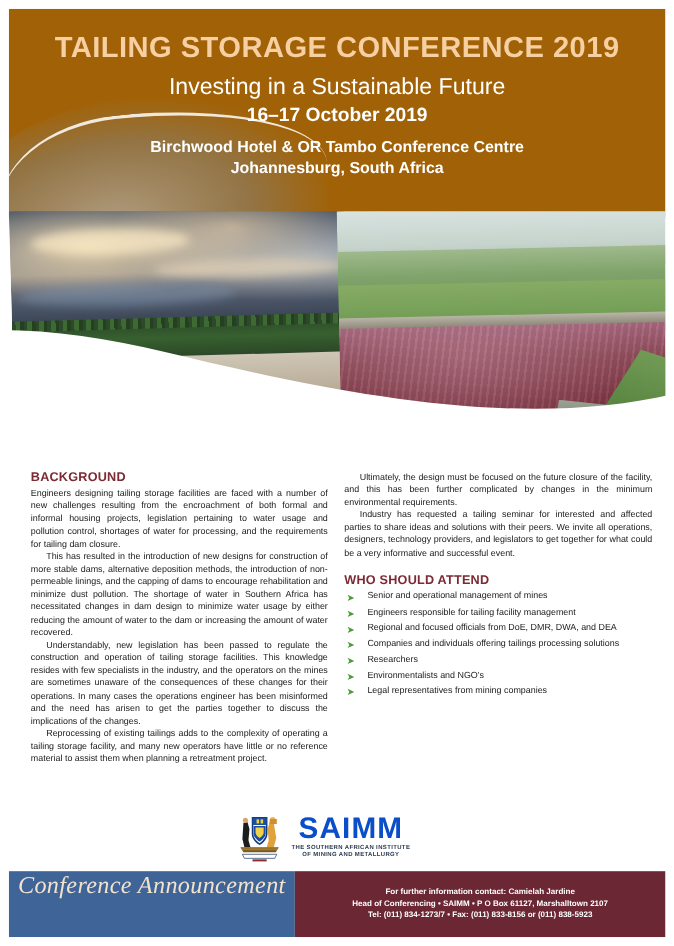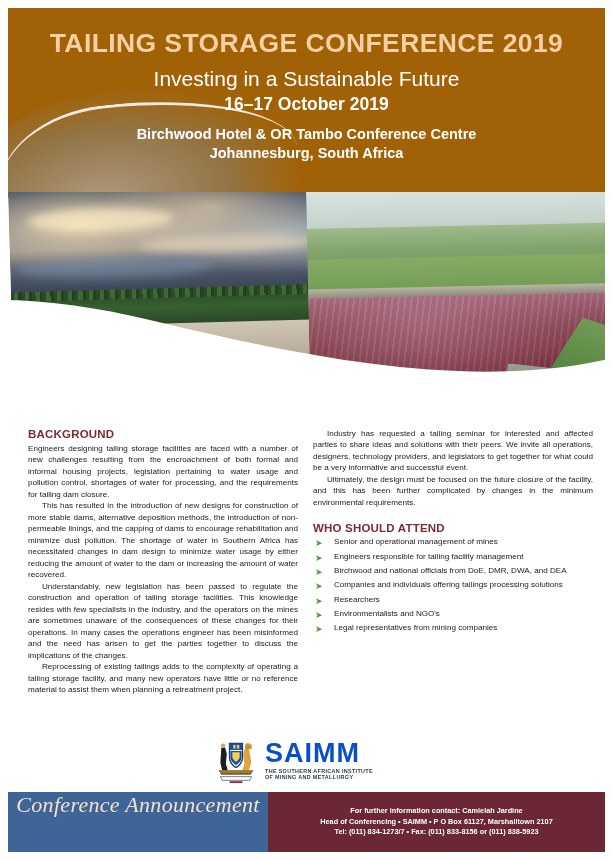--- a/index.html
+++ b/index.html
@@ -289,20 +289,21 @@
   
   .logo-block {
     position: absolute;
     left: 213px;
     top: 736px;
     width: 195px;
     height: 50px;
     z-index: 7;
     display: flex;
     align-items: center;
+    text-align: center;
   }
   .crest {
     width: 46px;
     height: 46px;
     position: relative;
     flex: 0 0 auto;
   }
   .logo-text {
     margin-left: 6px;
     line-height: 1;
@@ -426,36 +427,36 @@
 
     <div class="col col-left">
       <h2 class="section-head">BACKGROUND</h2>
       <p class="body">Engineers designing tailing storage facilities are faced with a number of new challenges resulting from the encroachment of both formal and informal housing projects, legislation pertaining to water usage and pollution control, shortages of water for processing, and the requirements for tailing dam closure.</p>
       <p class="body">This has resulted in the introduction of new designs for construction of more stable dams, alternative deposition methods, the introduction of non-permeable linings, and the capping of dams to encourage rehabilitation and minimize dust pollution. The shortage of water in Southern Africa has necessitated changes in dam design to minimize water usage by either reducing the amount of water to the dam or increasing the amount of water recovered.</p>
       <p class="body">Understandably, new legislation has been passed to regulate the construction and operation of tailing storage facilities. This knowledge resides with few specialists in the industry, and the operators on the mines are sometimes unaware of the consequences of these changes for their operations. In many cases the operations engineer has been misinformed and the need has arisen to get the parties together to discuss the implications of the changes.</p>
       <p class="body">Reprocessing of existing tailings adds to the complexity of operating a tailing storage facility, and many new operators have little or no reference material to assist them when planning a retreatment project.</p>
     </div>
 
     <div class="col col-right">
+      <p class="body" style="text-indent:14px;">Ultimately, the design must be focused on the future closure of the facility, and this has been further complicated by changes in the minimum environmental requirements.</p>
       <p class="body" style="text-indent:14px;">Industry has requested a tailing seminar for interested and affected parties to share ideas and solutions with their peers. We invite all operations, designers, technology providers, and legislators to get together for what could be a very informative and successful event.</p>
-      <p class="body" style="text-indent:14px;">Ultimately, the design must be focused on the future closure of the facility, and this has been further complicated by changes in the minimum environmental requirements.</p>
 
       <h2 class="section-head attend">WHO SHOULD ATTEND</h2>
       <ul class="attend-list">
         <li>
           <span class="arrow-icon">➤</span>
           <span>Senior and operational management of mines</span>
         </li>
         <li>
           <span class="arrow-icon">➤</span>
           <span>Engineers responsible for tailing facility management</span>
         </li>
         <li>
           <span class="arrow-icon">➤</span>
-          <span>Birchwood and national officials from DoE, DMR, DWA, and DEA</span>
+          <span>Regional and focused officials from DoE, DMR, DWA, and DEA</span>
         </li>
         <li>
           <span class="arrow-icon">➤</span>
           <span>Companies and individuals offering tailings processing solutions</span>
         </li>
         <li>
           <span class="arrow-icon">➤</span>
           <span>Researchers</span>
         </li>
         <li>

